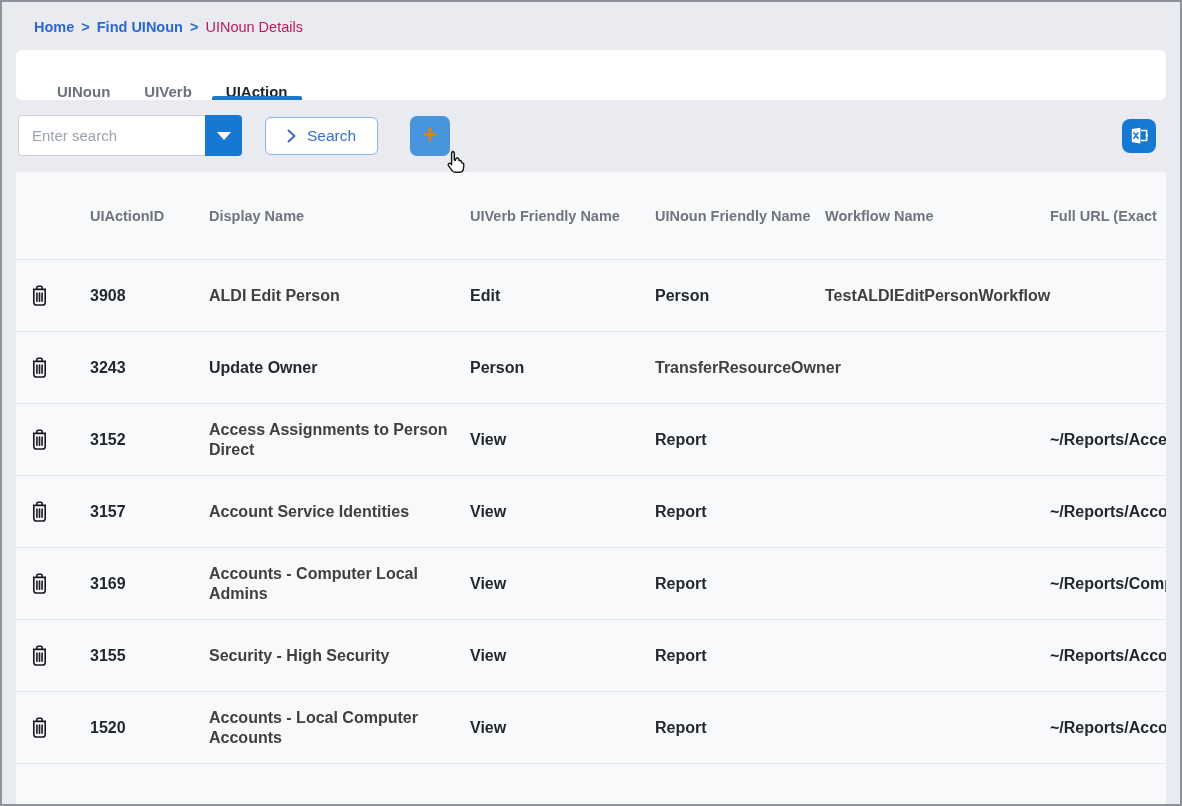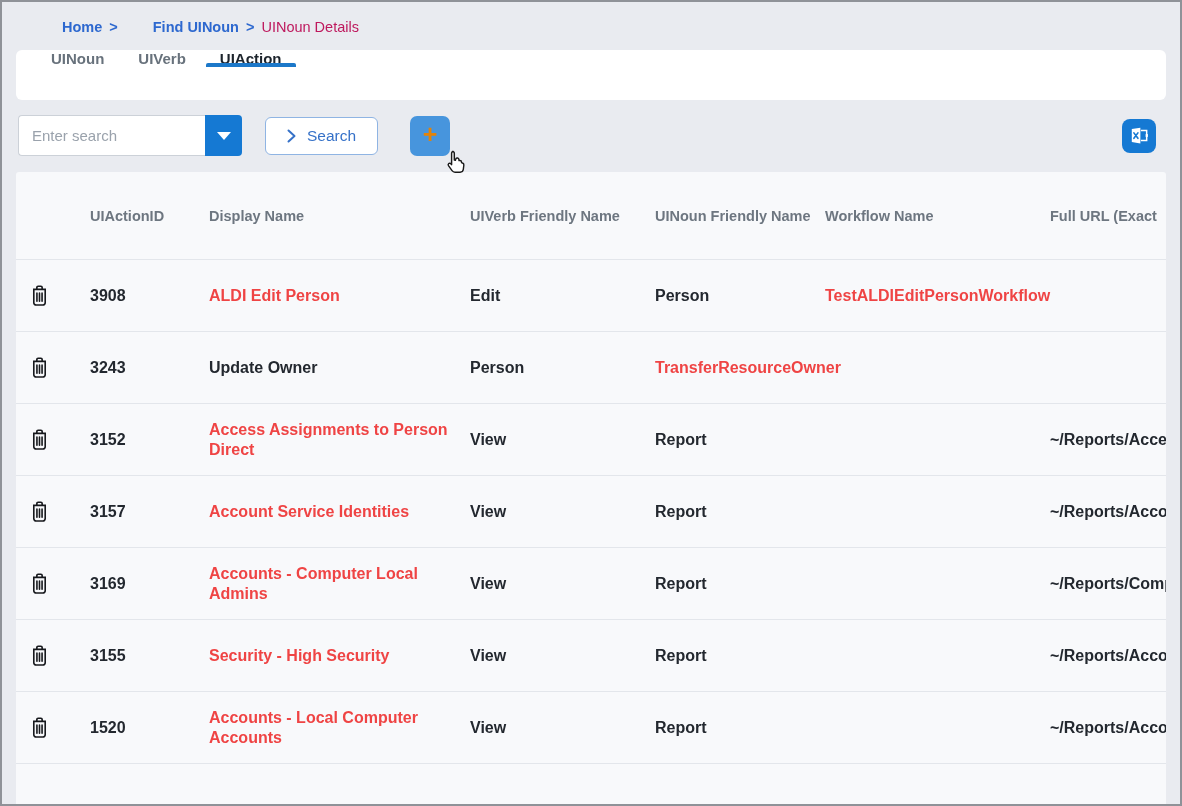--- a/index.html
+++ b/index.html
@@ -5,28 +5,28 @@
   * { margin:0; padding:0; box-sizing:border-box; }
   html,body { background:#d7d9de; }
   .app {
     position:relative; width:1182px; height:806px;
     background:#e9ebf0; border:2px solid #8f9298; overflow:hidden;
     font-family:"Liberation Sans", sans-serif;
   }
 
   
   .breadcrumb { padding:17px 0 0 32px; font-size:14.5px; font-weight:600; color:#2d68cf; }
-  .breadcrumb a { color:#2d68cf; text-decoration:none; cursor:pointer;margin-left:28px; }
+  .breadcrumb a { color:#2d68cf; text-decoration:none; cursor:pointer; }
   .breadcrumb .sep { margin:0 7px; color:#2d68cf; font-weight:600; }
   .breadcrumb .current { color:#be185d; font-weight:400; }
 
   
   .tabbar {
     margin:15px 14px 0; height:50px; background:#ffffff; border-radius:6px;
-    display:flex; align-items:flex-start; padding-left:18px;
+    display:flex; align-items:flex-end; padding-left:24px;
   }
   .tab {
     position:relative; display:flex; align-items:center; padding:0 17px;
     font-size:15px; font-weight:600; color:#68727c; cursor:pointer;
   }
   .tab.active { color:#1d242c; font-weight:700; }
   .tab.active::after {
     content:""; position:absolute; left:3px; right:3px; bottom:0; height:4px;
     background:#1c78c9; border-radius:2px 2px 0 0;
   }
@@ -63,21 +63,21 @@
 
   
   .table-panel { margin:16px 14px 0; background:#f8f9fb; border-radius:3px; height:640px; overflow:hidden; }
   .thead, .trow { display:grid; grid-template-columns:74px 119px 261px 185px 170px 225px 1fr; }
   .thead { height:87px; align-items:center; color:#6d7680; font-weight:700; font-size:14.5px; }
   .thead > div { padding-right:18px; white-space:nowrap; overflow:hidden; }
   .trow { min-height:72px; align-items:center; border-top:1px solid #e3e6eb; font-size:16px; font-weight:600; color:#23282f; padding:6px 0; }
   .cell { padding-right:22px; line-height:20px; }
   .cell-trash { display:flex; justify-content:center; padding-right:28px; }
   .trash-btn { background:none; border:none; cursor:pointer; width:26px; height:26px; display:flex; align-items:center; justify-content:center; }
-  .cell a { color:#ef4444; text-decoration:none; cursor:pointer; font-weight:600; }
+  .cell a { color:#404040; text-decoration:none; cursor:pointer; font-weight:600; }
   .cell-url { white-space:nowrap; overflow:hidden; padding-right:3px; }
   .row-stub { height:30px; border-top:1px solid #e3e6eb; margin-top:0; }
 
   
   .cursor { position:absolute; left:441px; top:145px; width:27px; height:30px; pointer-events:none; z-index:10; }
 </style>
 </head>
 <body>
 
 <div class="app">

